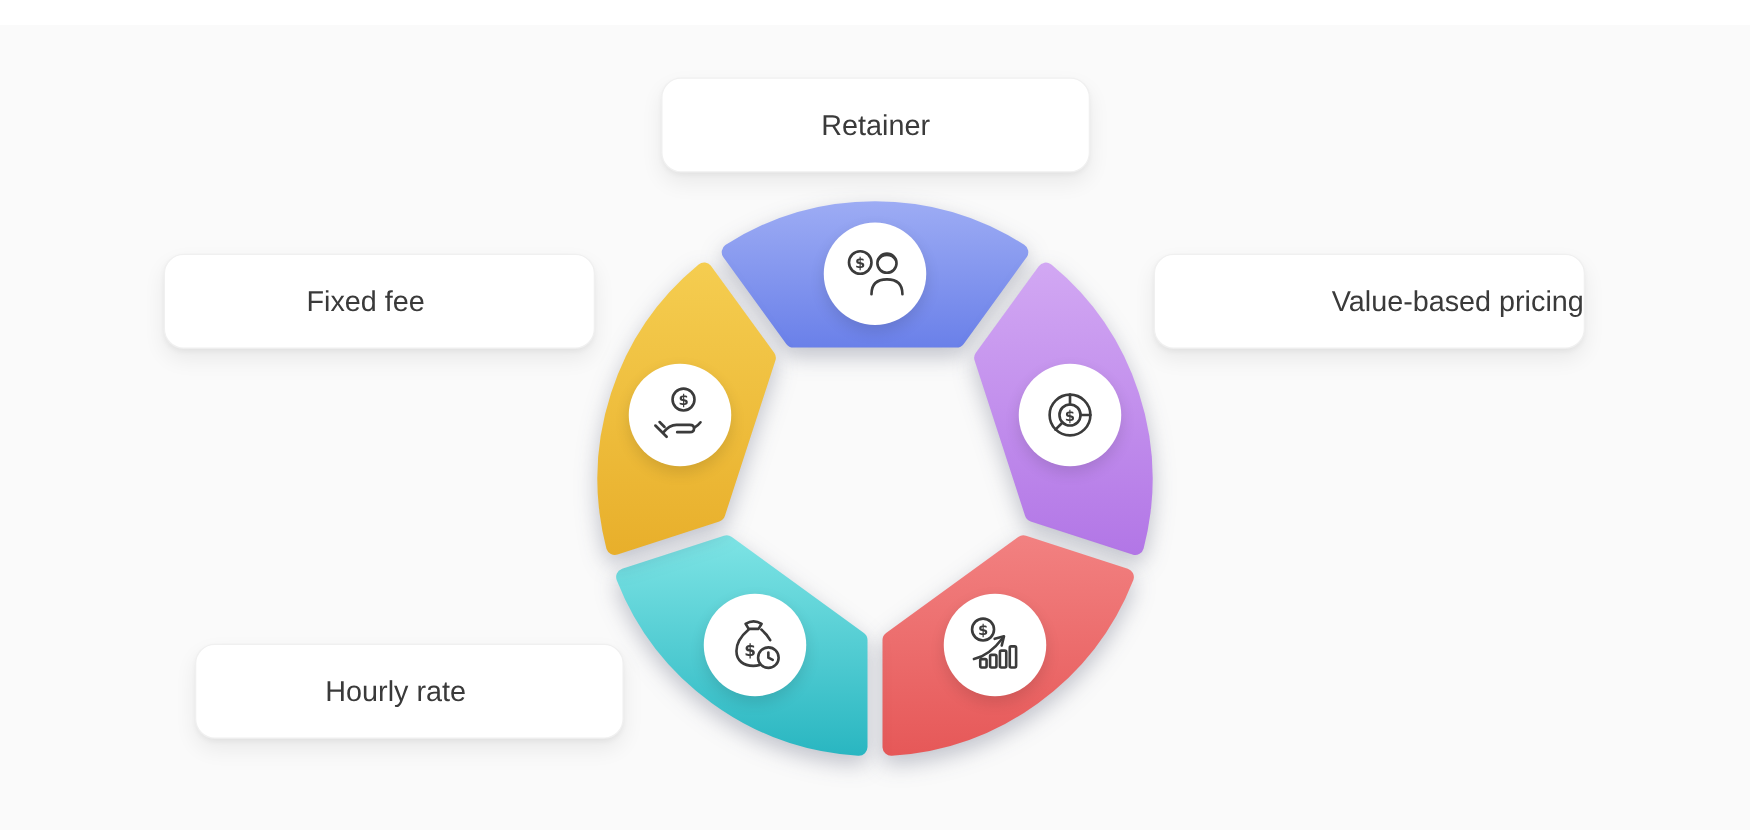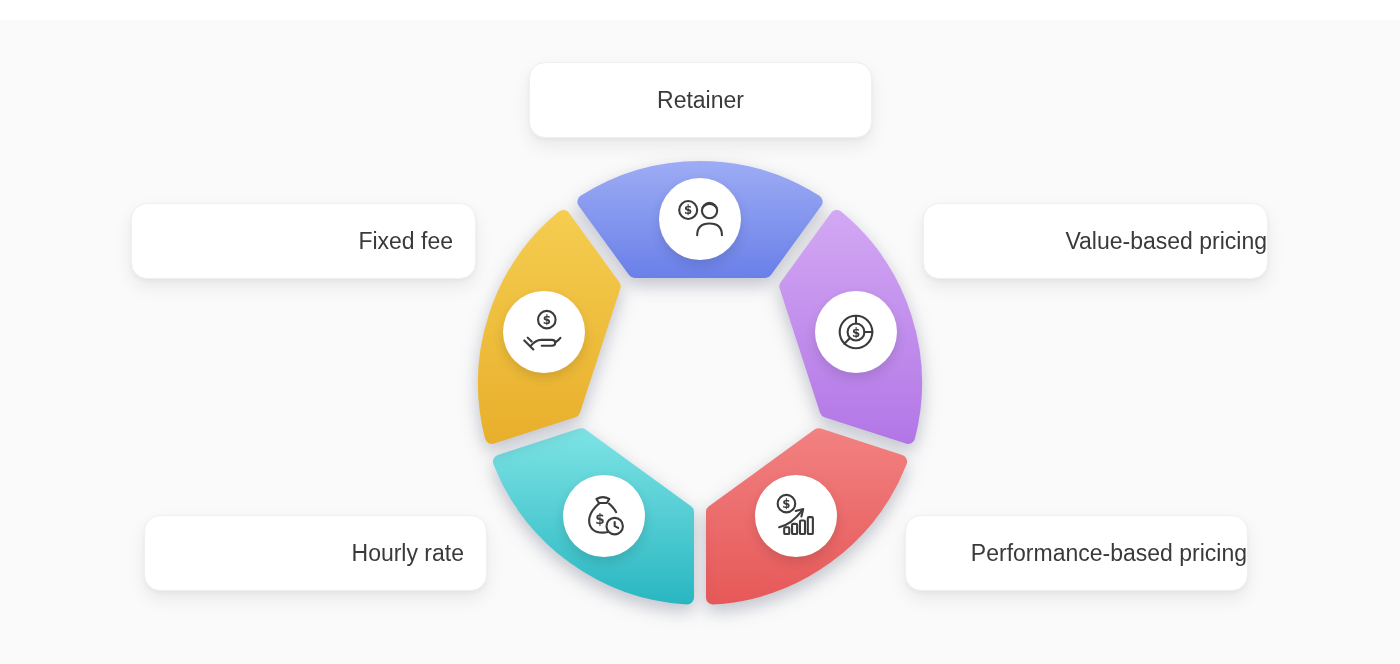--- a/index.html
+++ b/index.html
@@ -23,27 +23,27 @@
     border: 1px solid #f0f0f0;
     border-radius: 16px;
     box-shadow: 0 2px 4px rgba(0,0,0,0.04), 0 8px 18px rgba(0,0,0,0.07);
     display: flex;
     align-items: center;
     font-size: 23px;
     color: #3a3a3a;
     box-sizing: border-box;
   }
   .label-card.align-center { justify-content: center; }
-  .label-card.align-right  { justify-content: flex-end; padding-right: 22px; }
+  .label-card.align-right  { justify-content: center; padding-right: 22px; }
   .label-card.align-left   { justify-content: flex-end; padding-left: 22px; }
 
   #card-retainer    { left: 529px; top: 42px;  width: 343px; }
   #card-fixed-fee   { left: 131px; top: 183px; }
   #card-value-based { left: 923px; top: 183px; }
-  #card-hourly      { left: 144px; top: 495px; width: 343px; }
+  #card-hourly      { left: 156px; top: 495px; width: 343px; }
   #card-performance { left: 905px; top: 495px; width: 343px; }
 
   .icon-circle {
     position: absolute;
     width: 82px; height: 82px;
     background: #ffffff;
     border-radius: 50%;
     box-shadow: 0 5px 12px rgba(0,0,0,0.12);
     display: flex; align-items: center; justify-content: center;
   }
@@ -99,23 +99,20 @@
   </div>
   <div class="label-card align-right" id="card-fixed-fee">
     <span>Fixed fee</span>
   </div>
   <div class="label-card align-left" id="card-value-based">
     <span>Value-based pricing</span>
   </div>
   <div class="label-card align-right" id="card-hourly">
     <span>Hourly rate</span>
   </div>
-  <div class="label-card align-left" id="card-performance">
-    <span>Performance-based pricing</span>
-  </div>
 
   <div class="icon-circle" id="icon-retainer">
     <svg viewBox="0 0 48 48">
       <circle class="ln" cx="13.5" cy="16" r="8"></circle>
       <text class="tx" x="13.5" y="19.8" font-size="10.5">$</text>
       <circle class="ln" cx="32.5" cy="16.5" r="6.8"></circle>
       <path class="ln" d="M26.2 14.2 q2.2 -3.6 6.3 -3.6 q4.1 0 6.3 3.6"></path>
       <path class="ln" d="M21.5 38.5 q0 -10.5 11 -10.5 q11 0 11 10.5"></path>
     </svg>
   </div>

